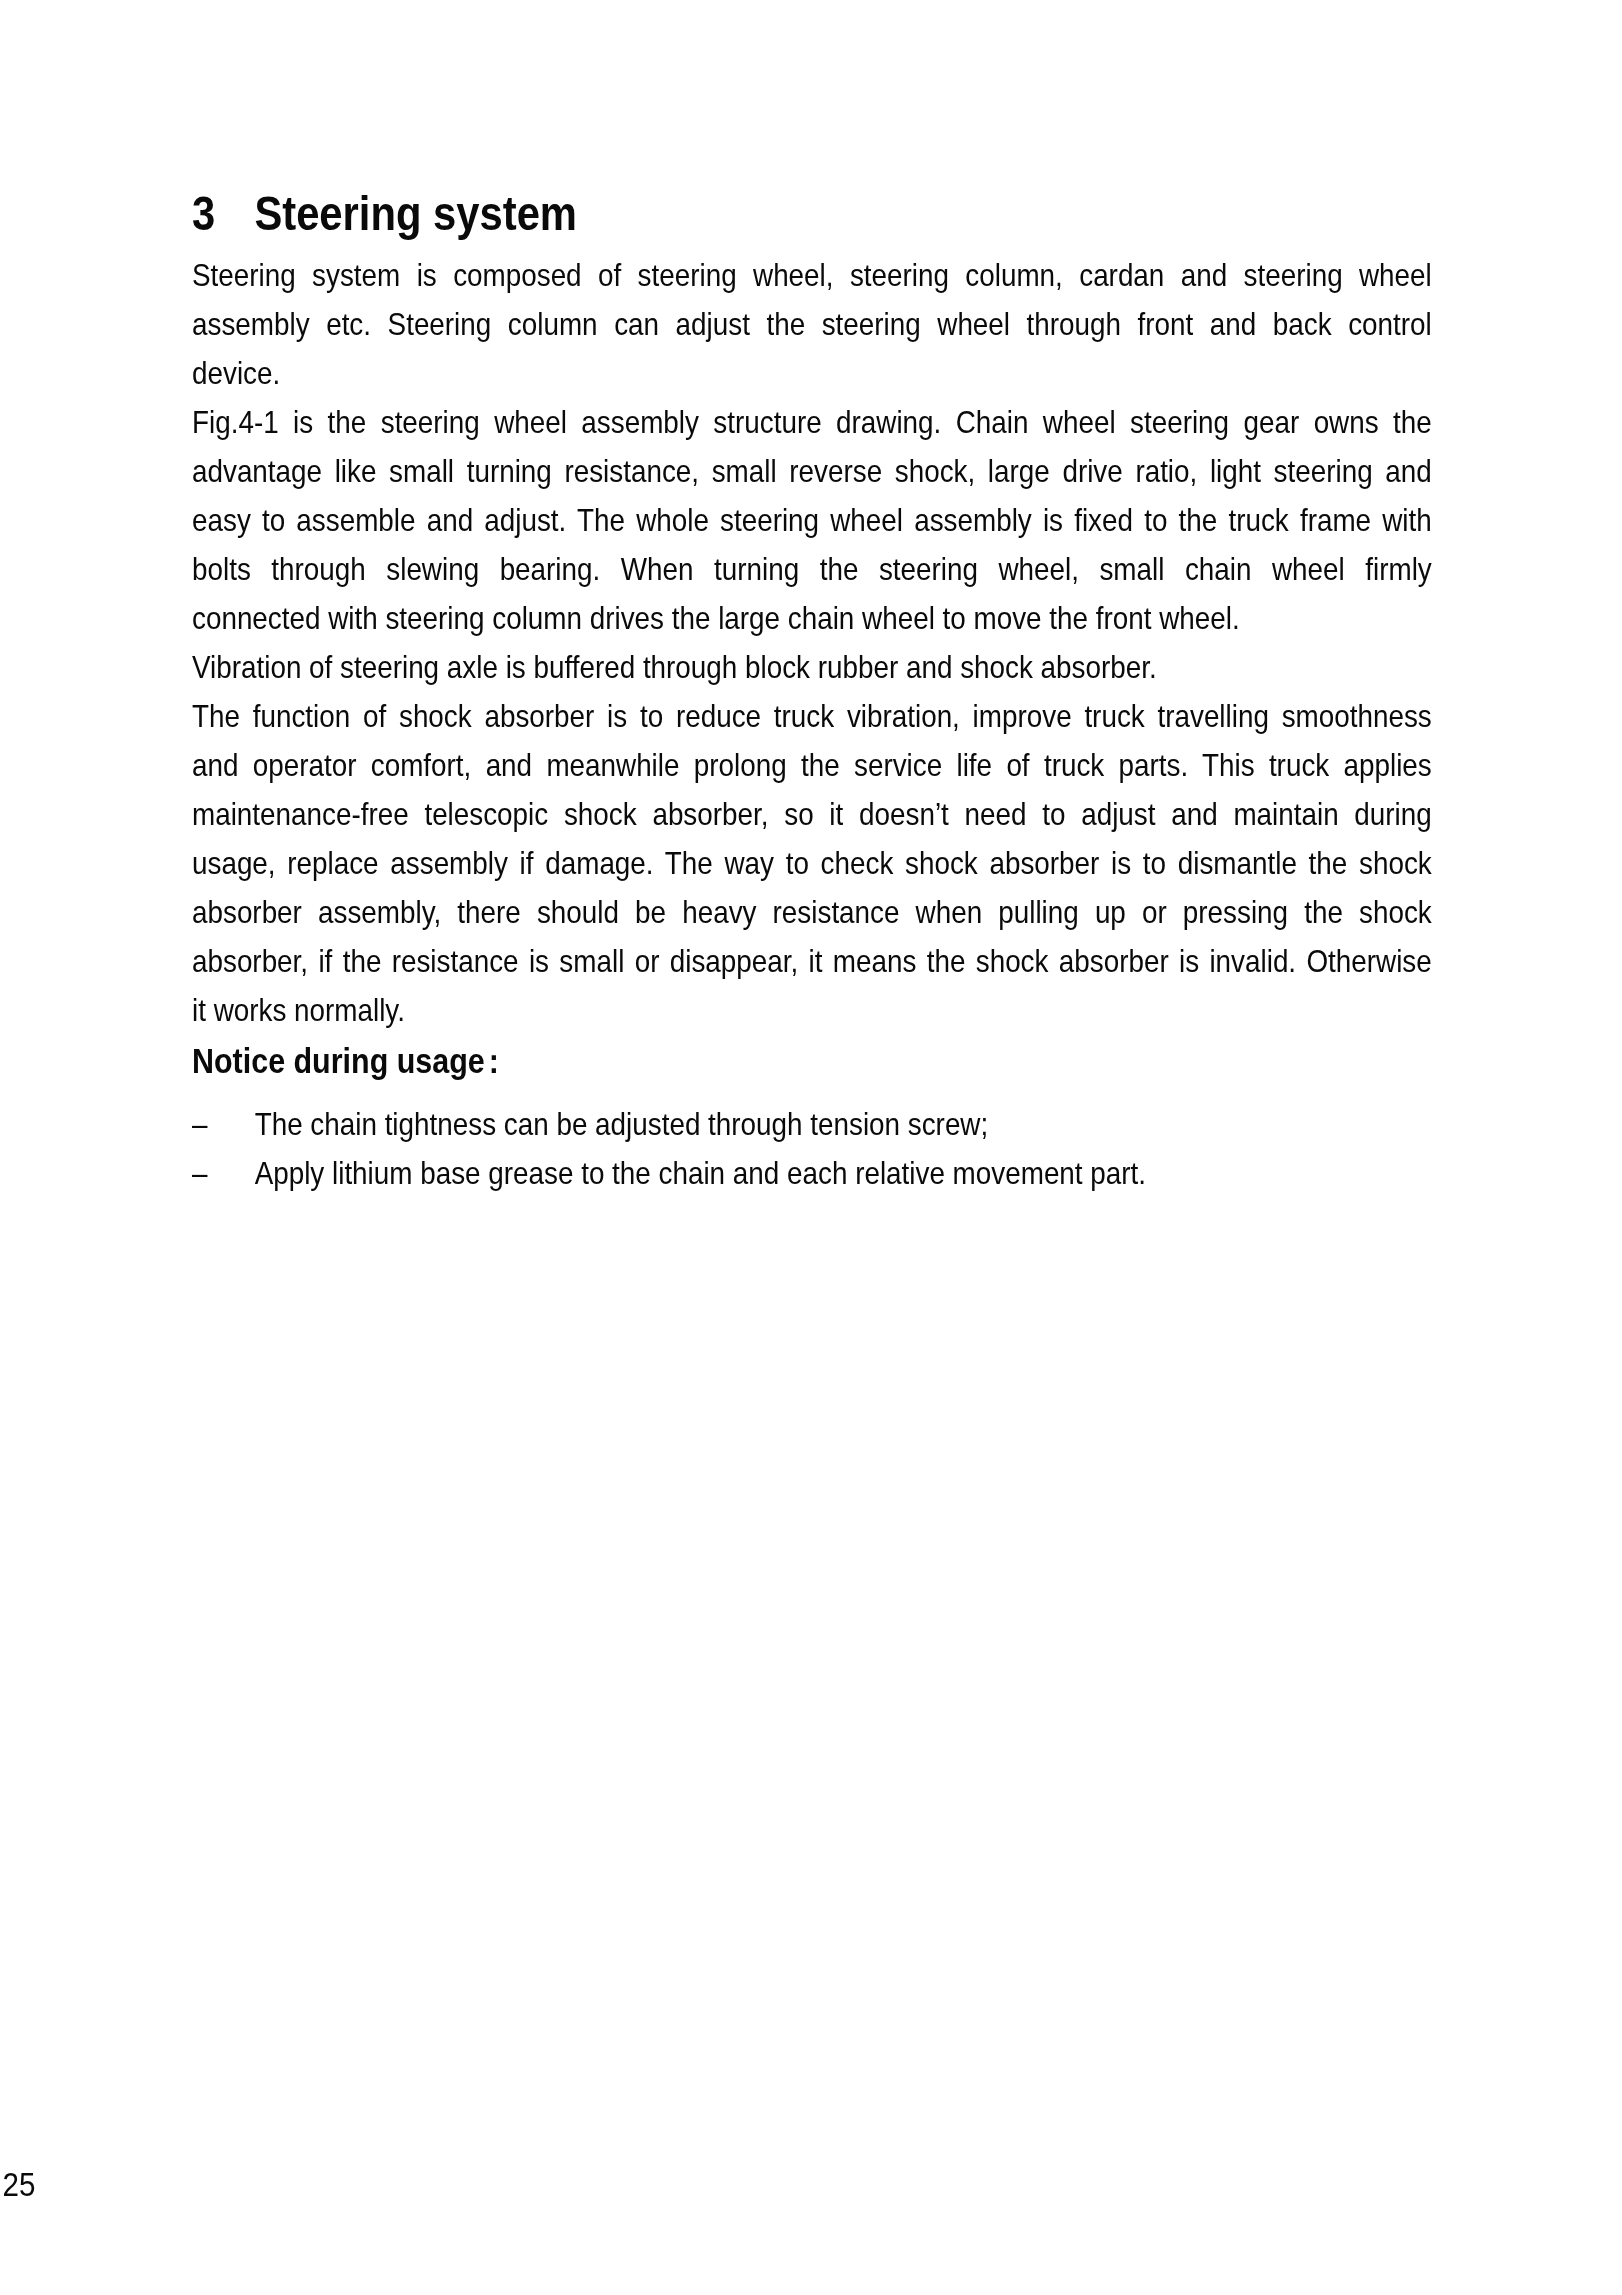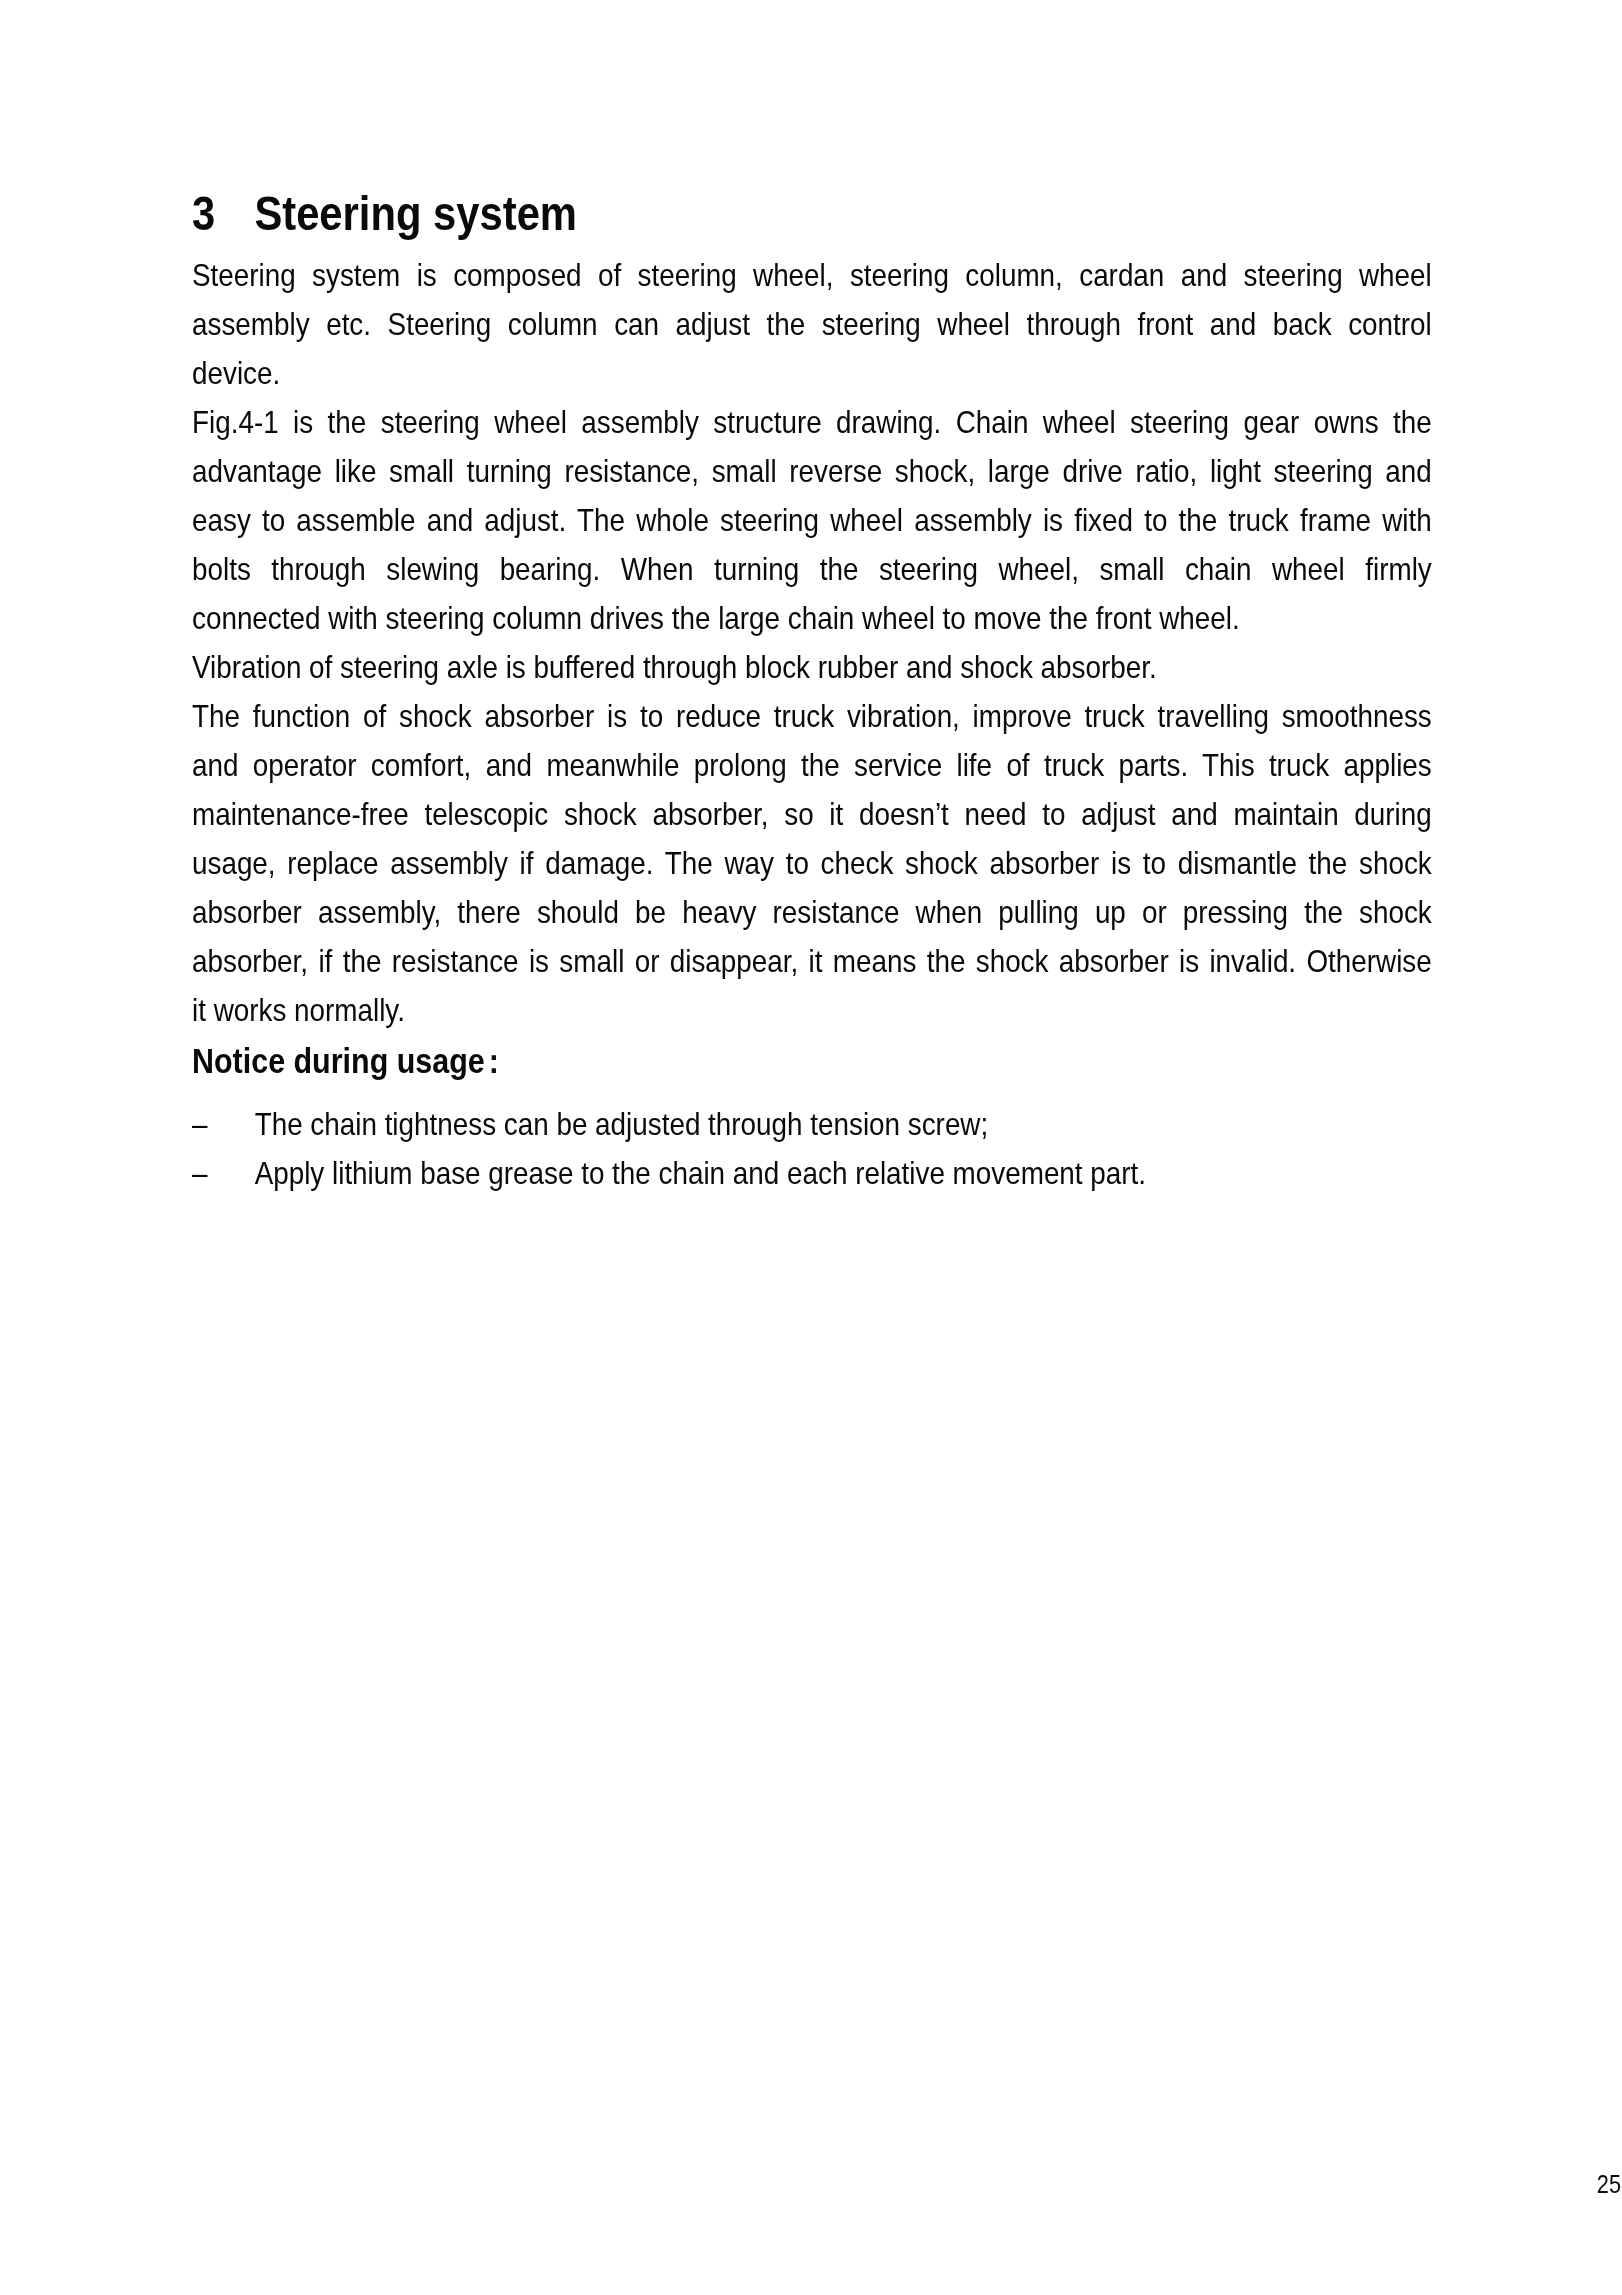--- a/index.html
+++ b/index.html
@@ -59,22 +59,22 @@
   }
   .bullet { display: flex; }
   .bullet-marker { flex: 0 0 72px; width: 72px; }
   .bullet-text { flex: 1 1 auto; }
 
   .pagenum {
     position: absolute;
     top: 2169px;
     left: 0;
     width: 100%;
-    text-align: right;
-    font-size: 25px;
+    text-align: left;
+    font-size: 34px;
     line-height: 31px;
   }
   .pagenum .pn { display: inline-block; transform: scaleX(0.87); }
 </style>
 </head>
 <body>
 
 <div class="page">
 
   <div class="content">

